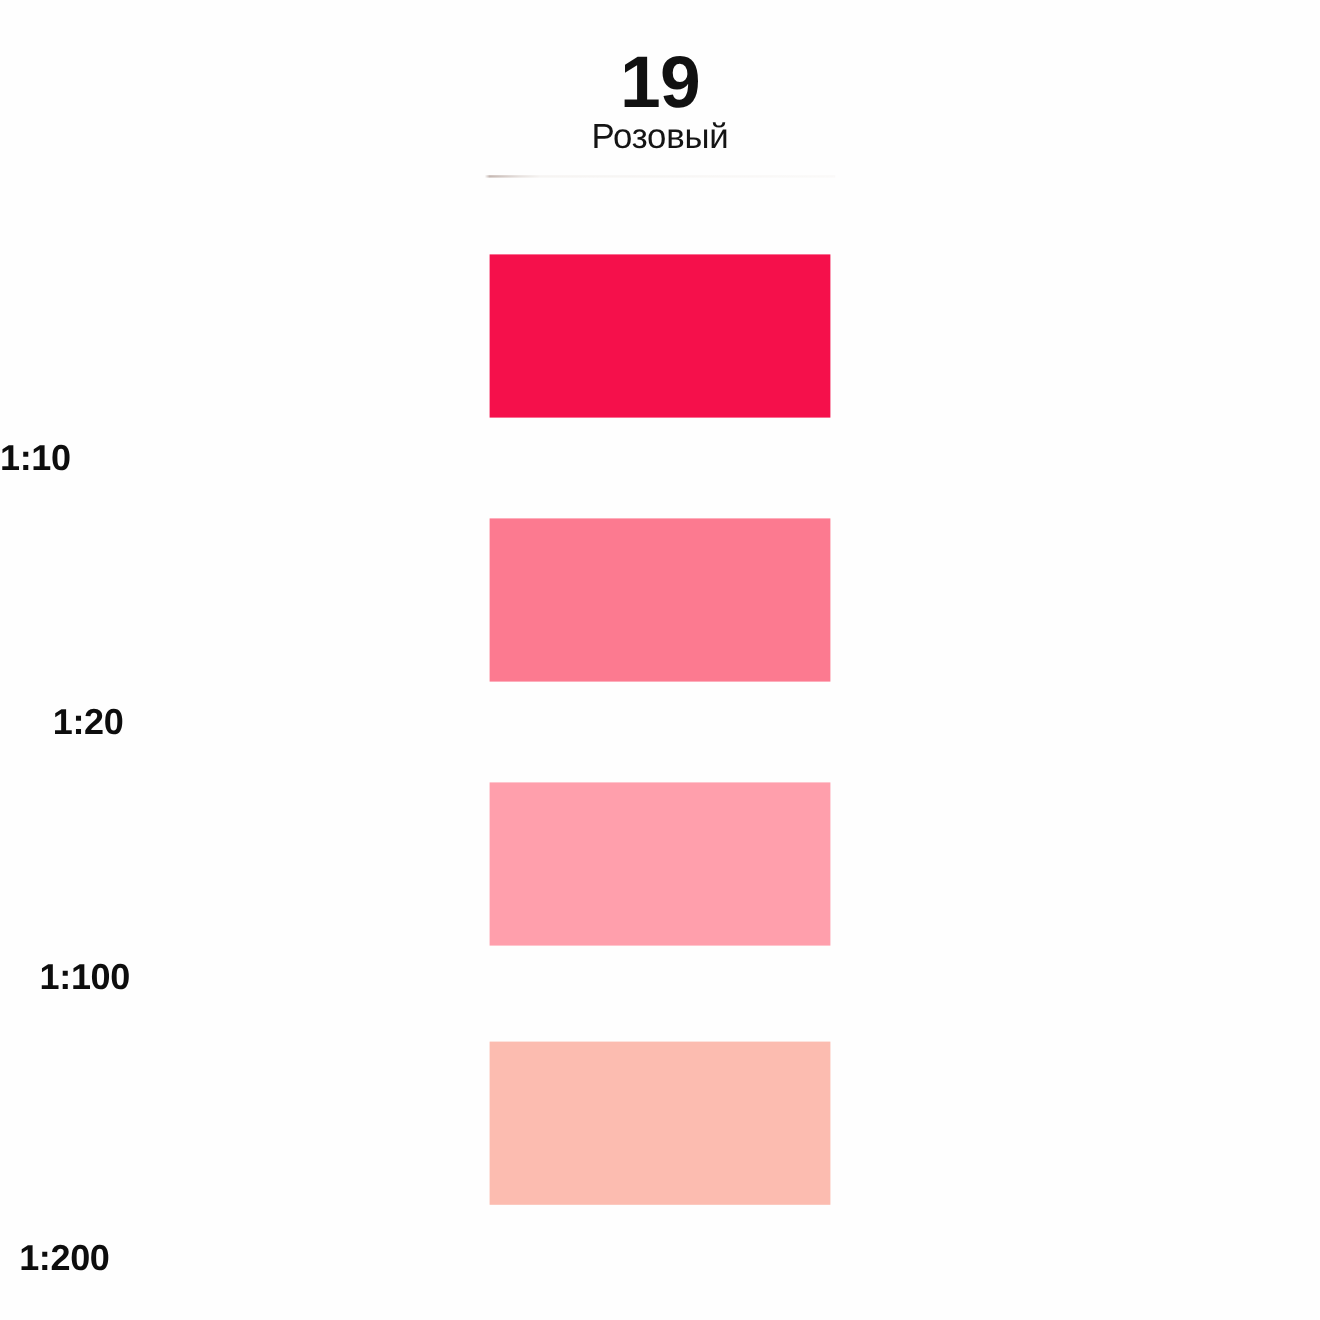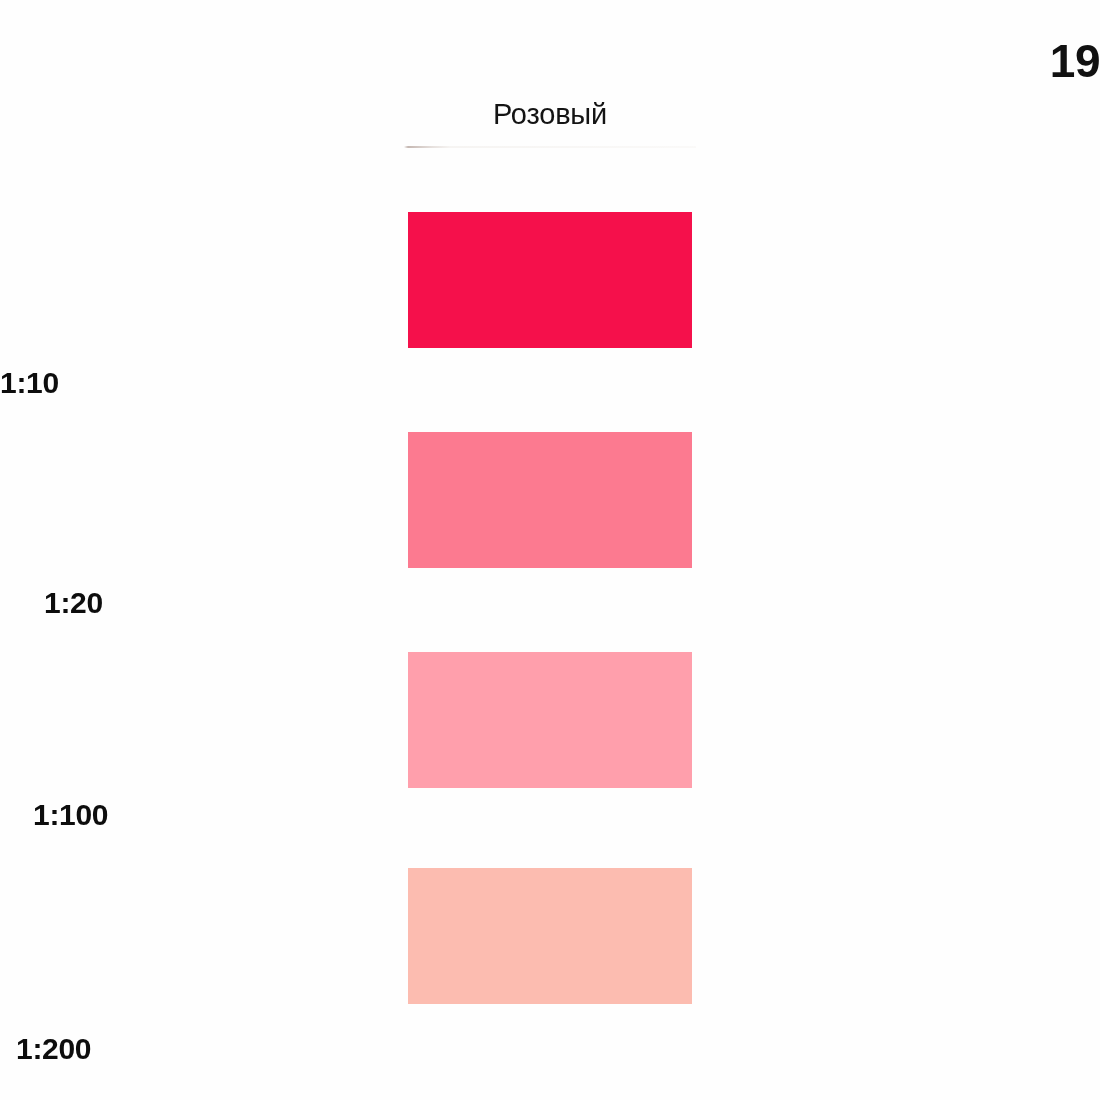--- a/index.html
+++ b/index.html
@@ -27,22 +27,22 @@
     left: 0;
     top: 0;
     width: 1100px;
     text-align: center;
   }
   .chart-number {
     position: absolute;
     left: 0;
     top: 38px;
     width: 1100px;
-    text-align: right;
-    font-size: 46px;
+    text-align: center;
+    font-size: 61px;
     font-weight: bold;
     line-height: 1;
     letter-spacing: -0.5px;
     color: #111111;
   }
   .chart-name {
     position: absolute;
     left: 0;
     top: 100px;
     width: 1100px;

